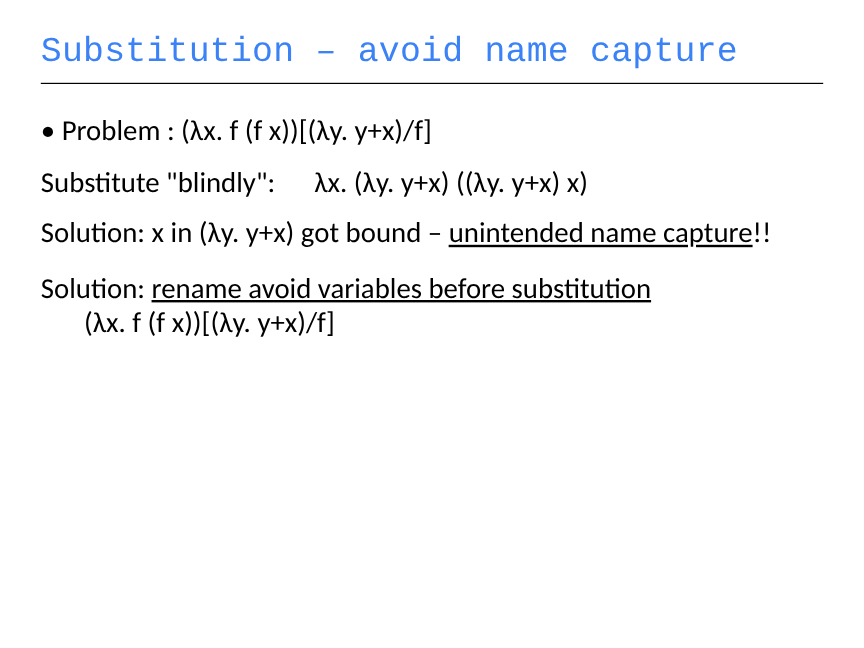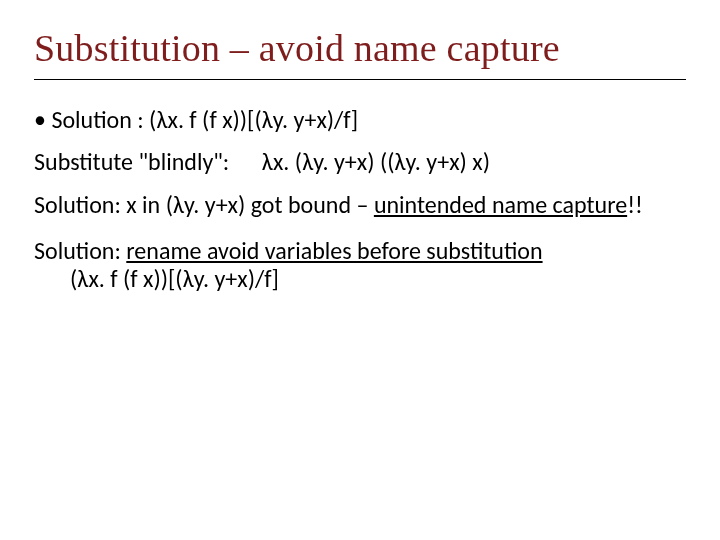--- a/index.html
+++ b/index.html
@@ -12,27 +12,27 @@
     color: #000;
     overflow: hidden;
   }
   .slide {
     box-sizing: border-box;
     width: 720px;
     height: 540px;
     padding: 28px 34px 20px 34px;
   }
   .title {
-    font-size: 38px;
+    font-size: 29px;
     font-weight: 400;
     letter-spacing: 0.2px;
     line-height: 1.08;
     margin: 0 0 10px 0;
-    color: #7f1d1d;
-    font-family: Liberation Serif, serif;
+    color: #3b82f6;
+    font-family: Liberation Mono, monospace;
   }
   .rule {
     border: none;
     border-top: 1px solid #000;
     margin: 4px 0 26px 0;
   }
   .body {
     font-size: 24px;
     line-height: 1.18;
     font-family: Calibri, "Segoe UI", Arial, sans-serif;
@@ -55,21 +55,21 @@
 </head>
 <body>
 
 <div class="slide">
 
   <h1 class="title">Substitution – avoid name capture</h1>
   <hr class="rule">
 
   <div class="body">
 
-    <p class="bullet nw">Solution :   (λx. f (f x))[(λy. y+x)/f]</p>
+    <p class="bullet nw">Problem :   (λx. f (f x))[(λy. y+x)/f]</p>
 
     <p>
       <span>Substitute "blindly":</span>
       &nbsp;&nbsp;&nbsp;&nbsp;
       <span class="nw">λx. (λy. y+x) ((λy. y+x) x)</span>
     </p>
 
     <p>
       <span>Solution: x in (λy. y+x) got bound – </span><span class="u">unintended name capture</span><span>!!</span>
     </p>

